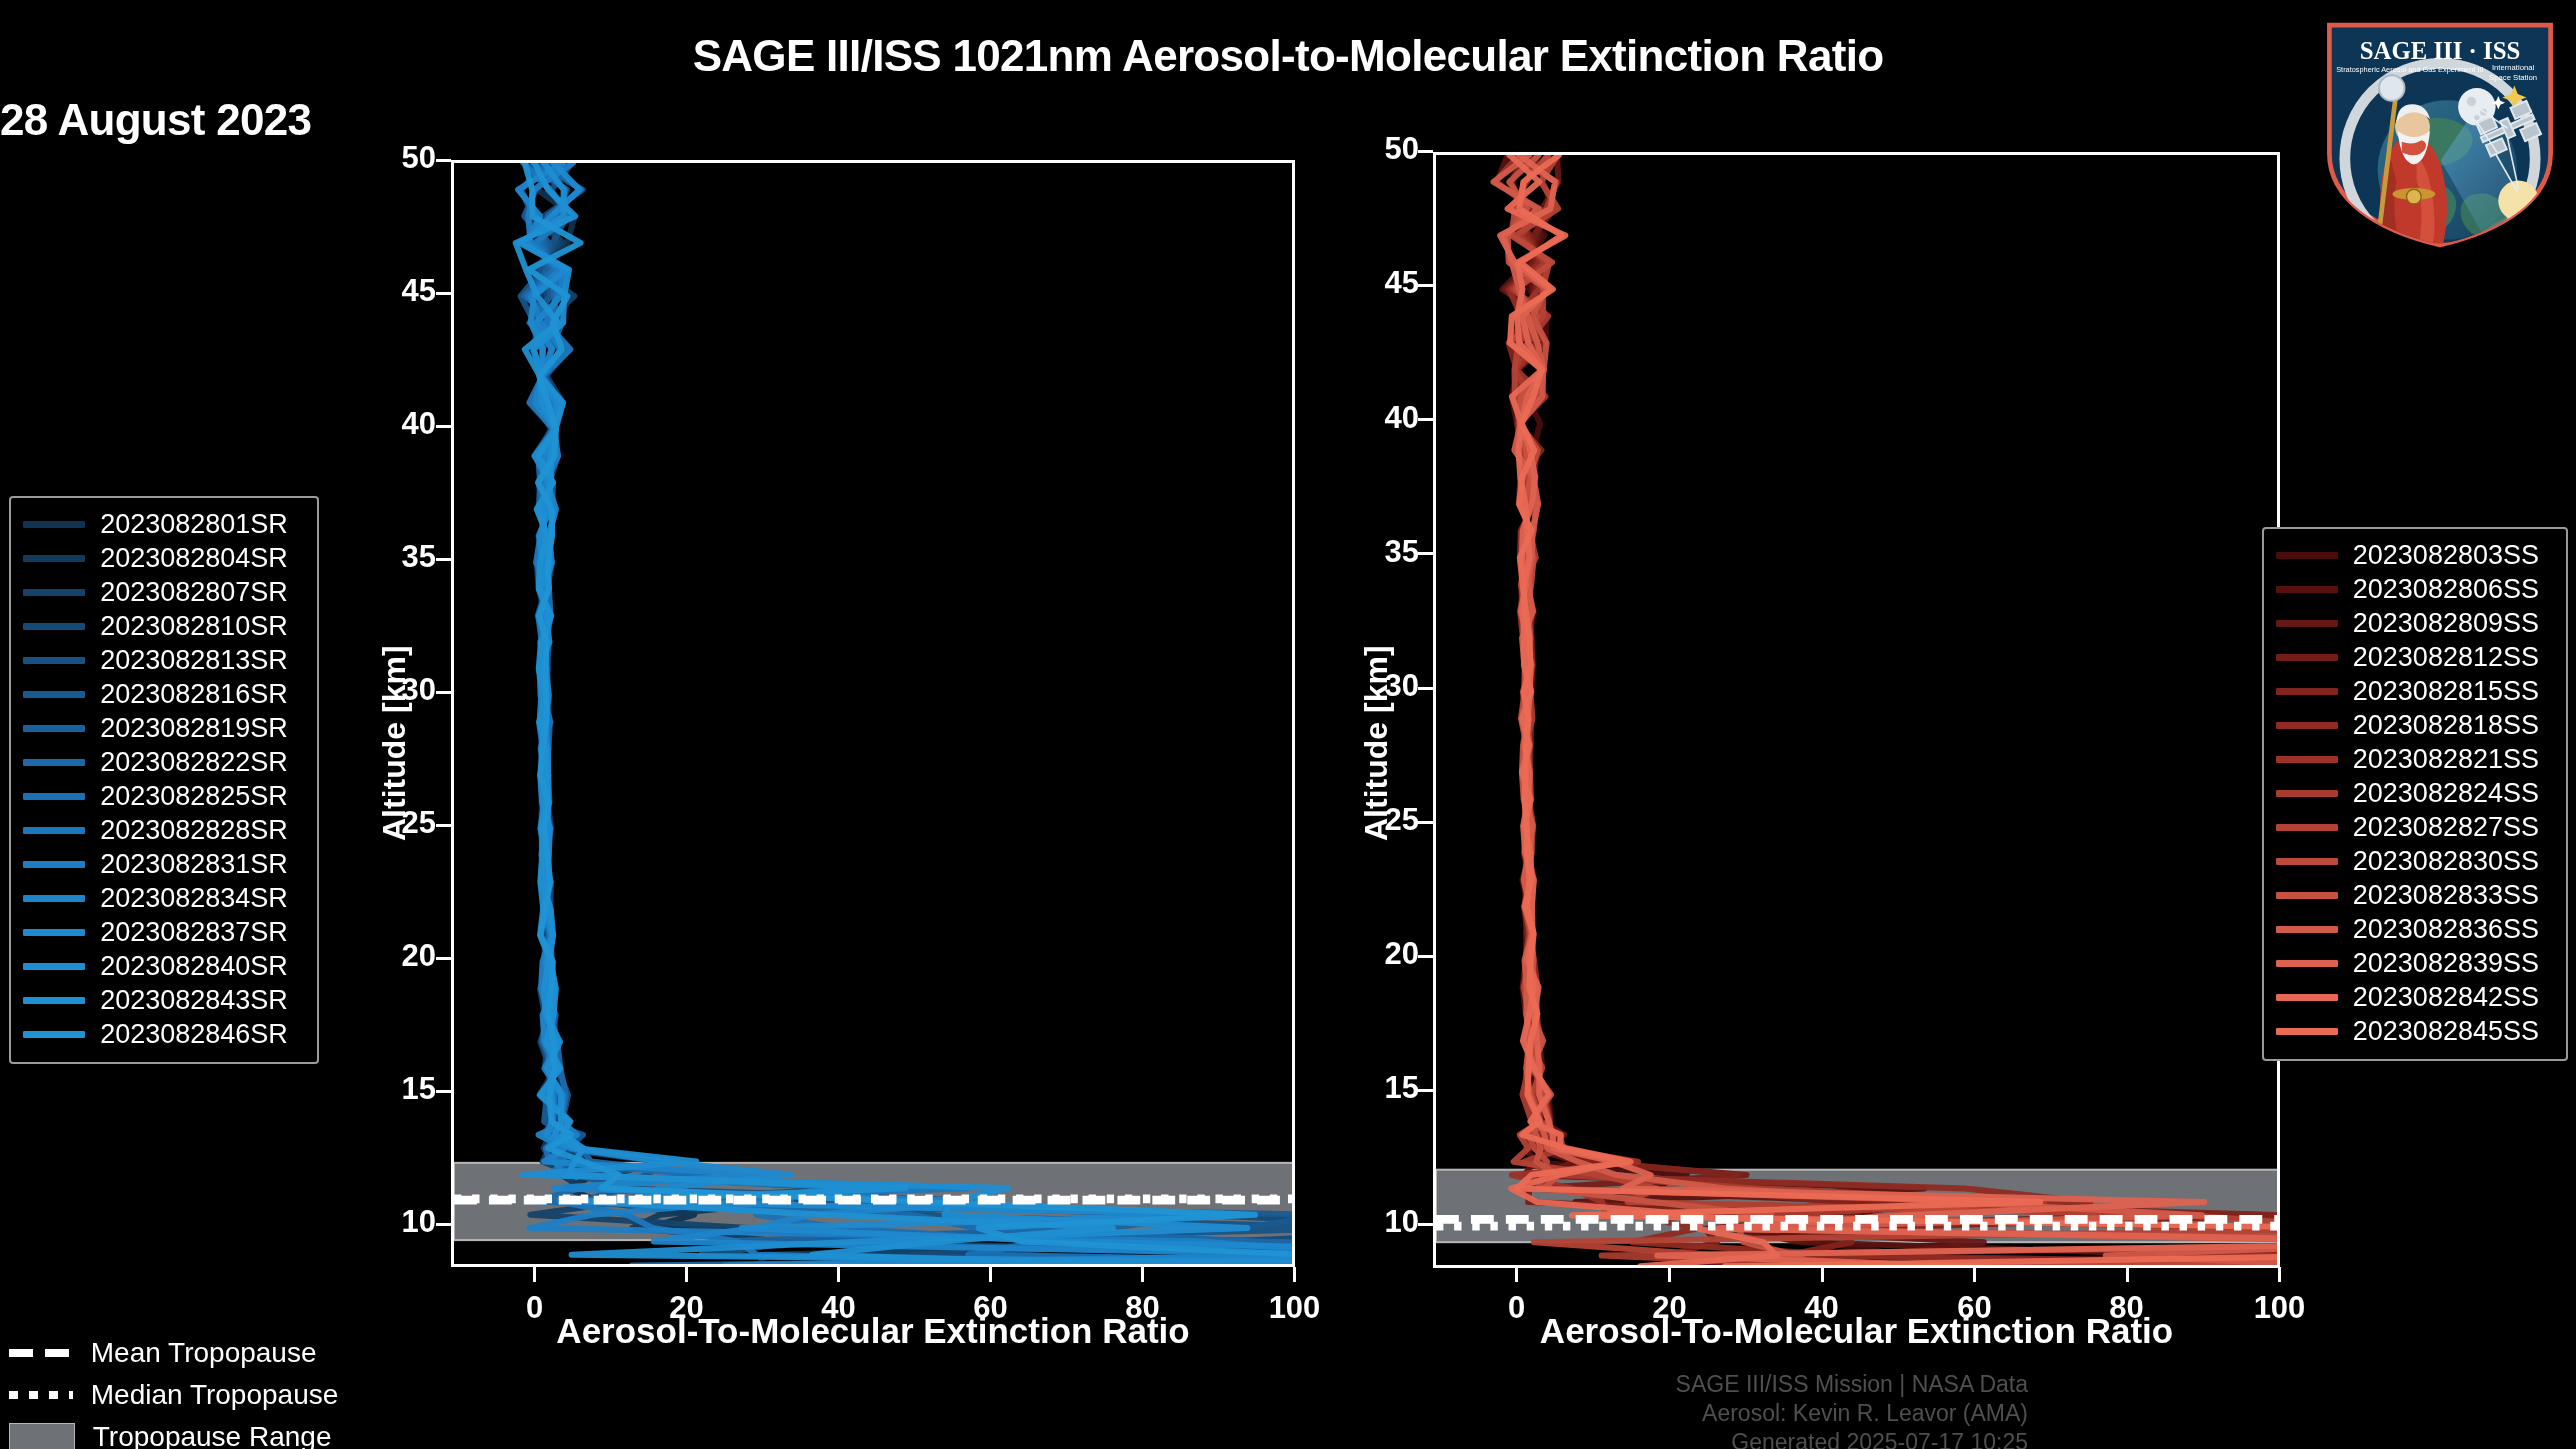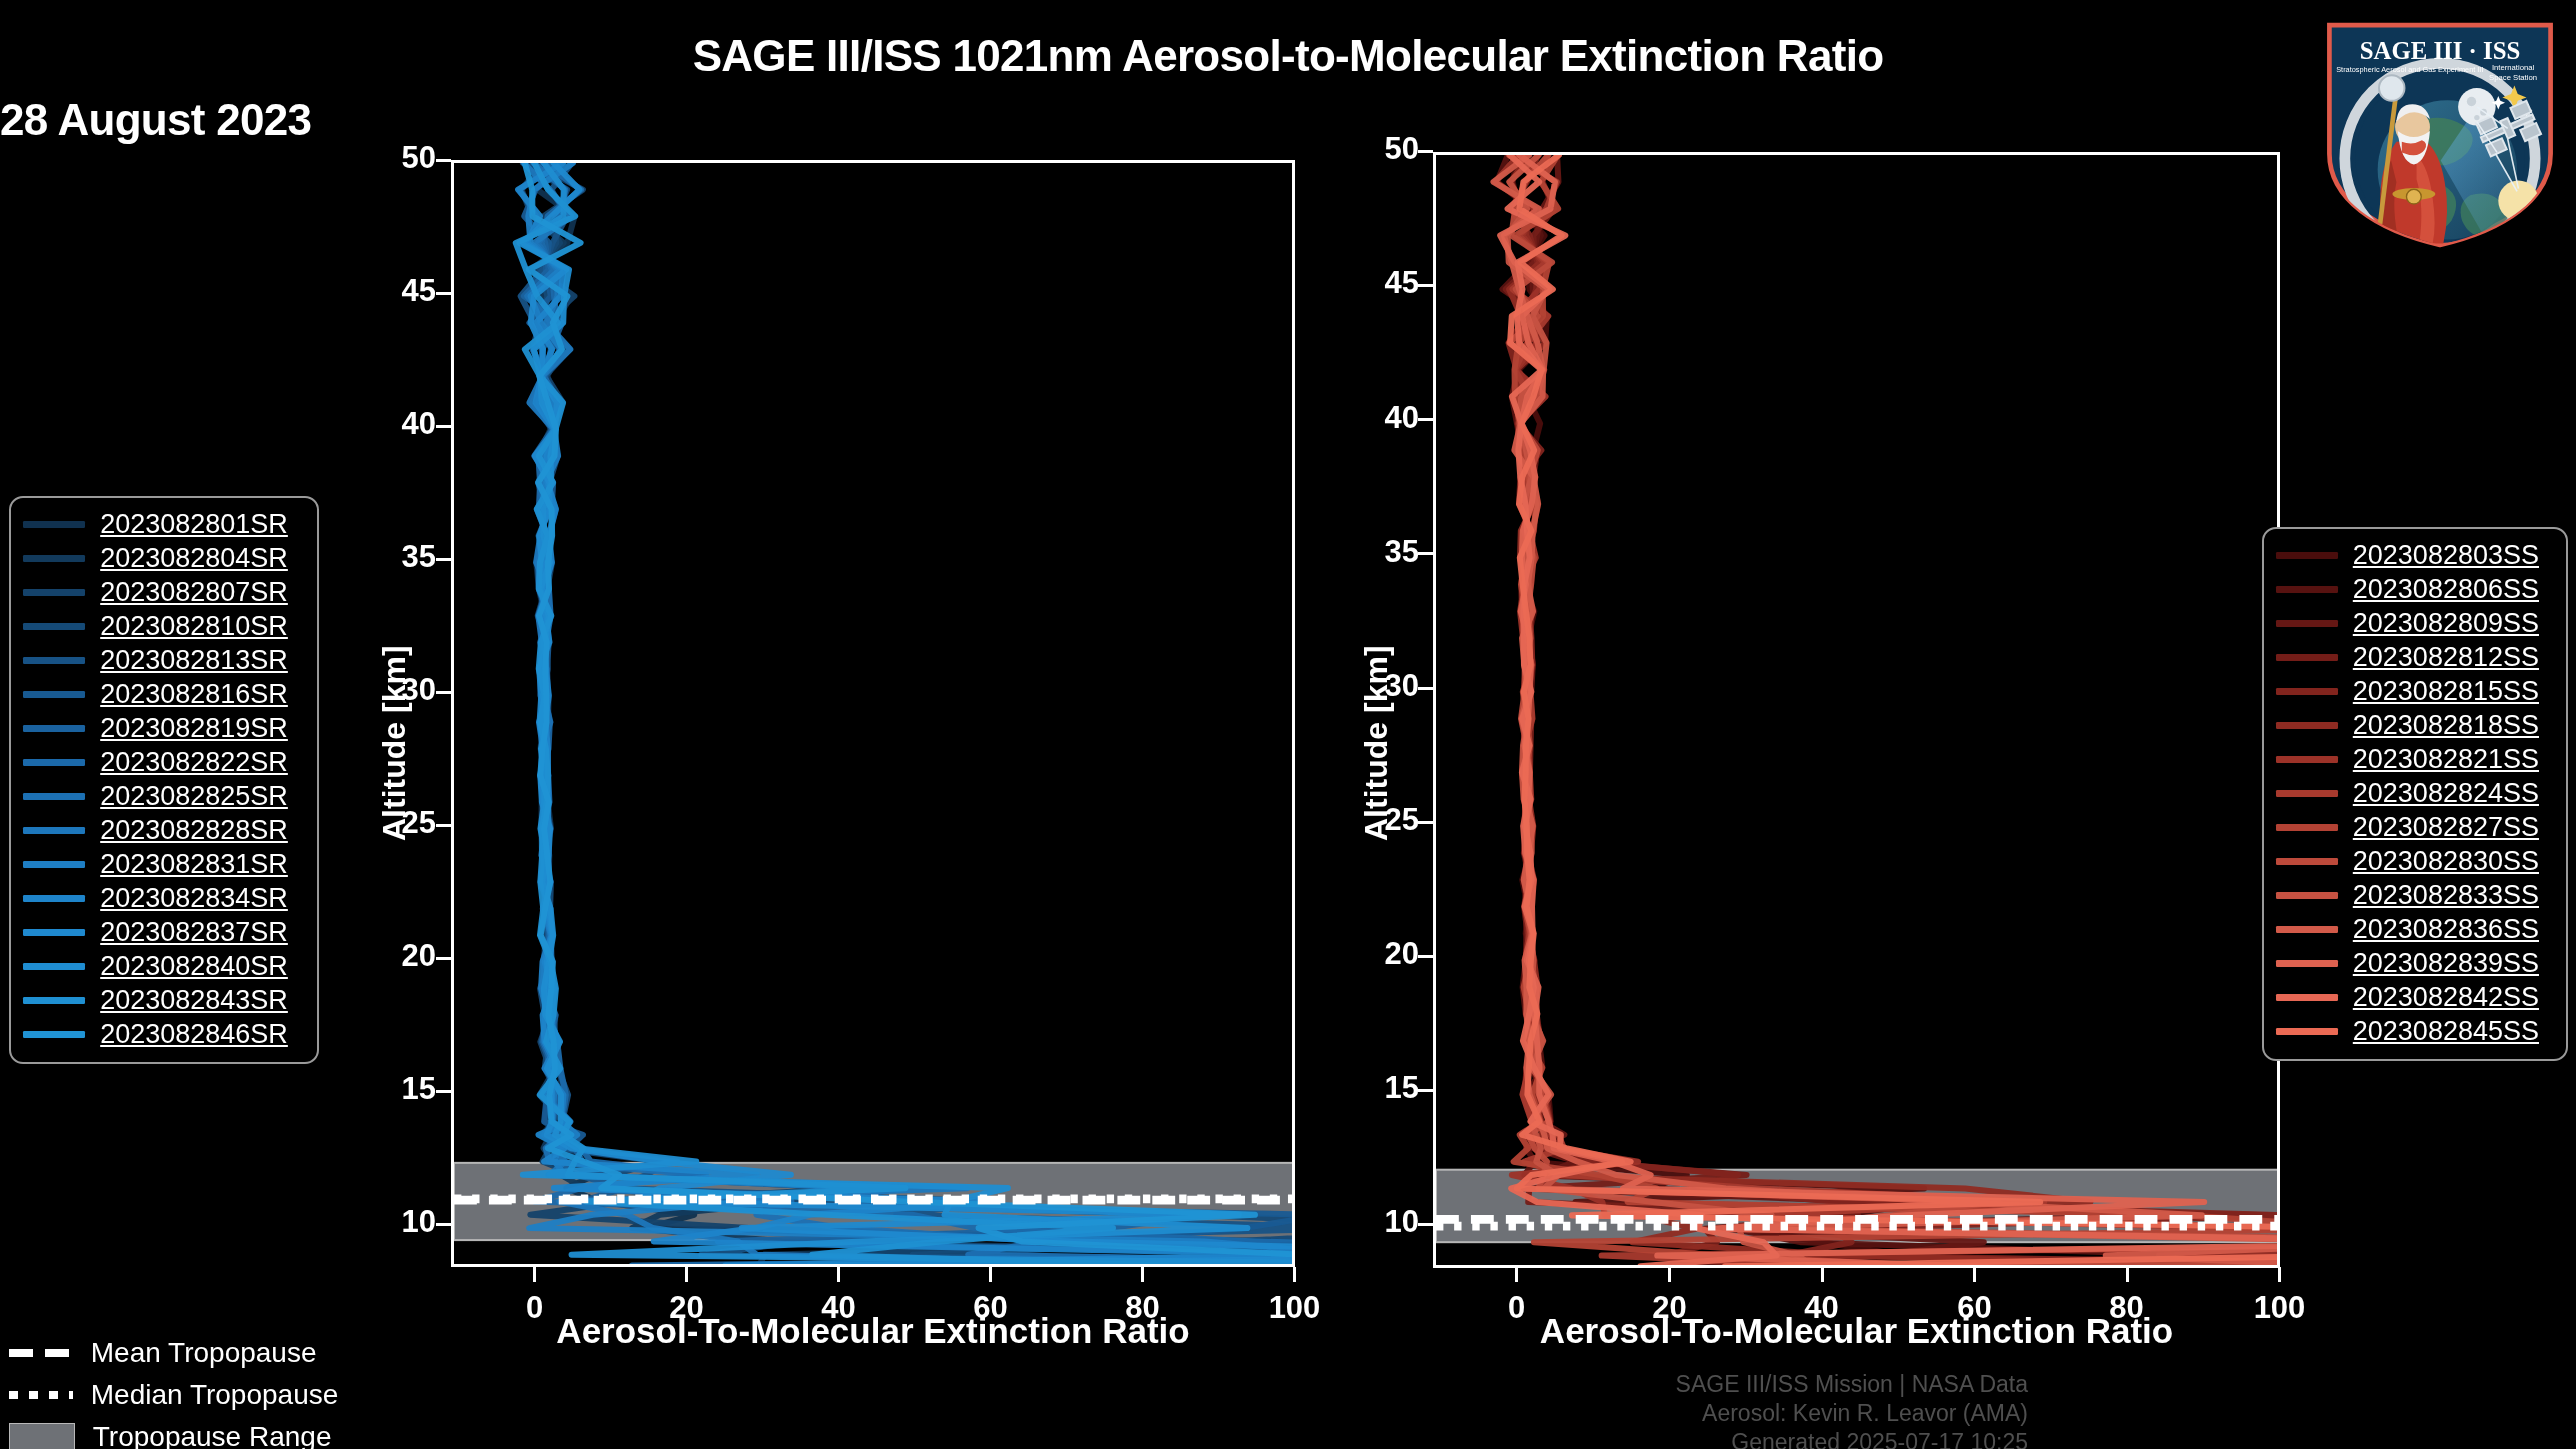--- a/index.html
+++ b/index.html
@@ -47,21 +47,21 @@
   .ytickmark{position:absolute;width:14.8px;height:3.4px;background:#fff;}
   .xtick{
     position:absolute;font-size:31px;font-weight:bold;text-align:center;
     width:107px;
   }
   .xtickmark{position:absolute;width:3.4px;height:14.8px;background:#fff;}
 
   
   .legendbox{
     position:absolute;border:2px solid #9a9a9a;background:#000;
-    border-radius:14px;padding:9.4px 12px 10.7px 12px;box-sizing:border-box;text-decoration:underline;
+    border-radius:4px;padding:9.4px 12px 10.7px 12px;box-sizing:border-box;
   }
   .legrow{display:flex;align-items:center;height:34px;}
   .legline{width:62px;height:7.4px;margin-right:14.8px;flex:none;border-radius:1.3px;}
   .legtext{font-size:27px;white-space:nowrap;font-family:"Liberation Sans",sans-serif;}
 
   #legend-tropo{position:absolute;left:9.4px;top:1316px;}
   #legend-tropo .legrow{height:42px;}
   #legend-tropo .legtext{font-size:28px;}
   .dashline{
     width:64px;height:8.7px;margin-right:17.4px;flex:none;

